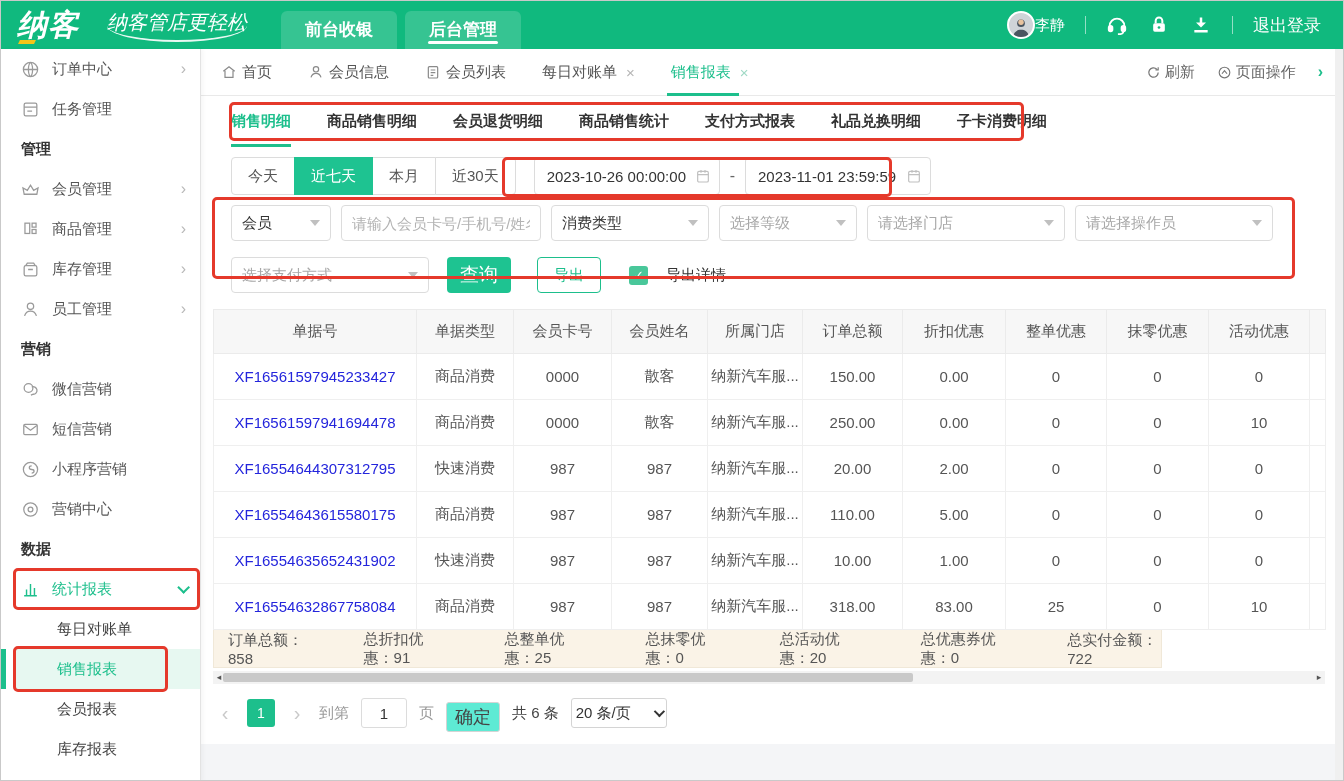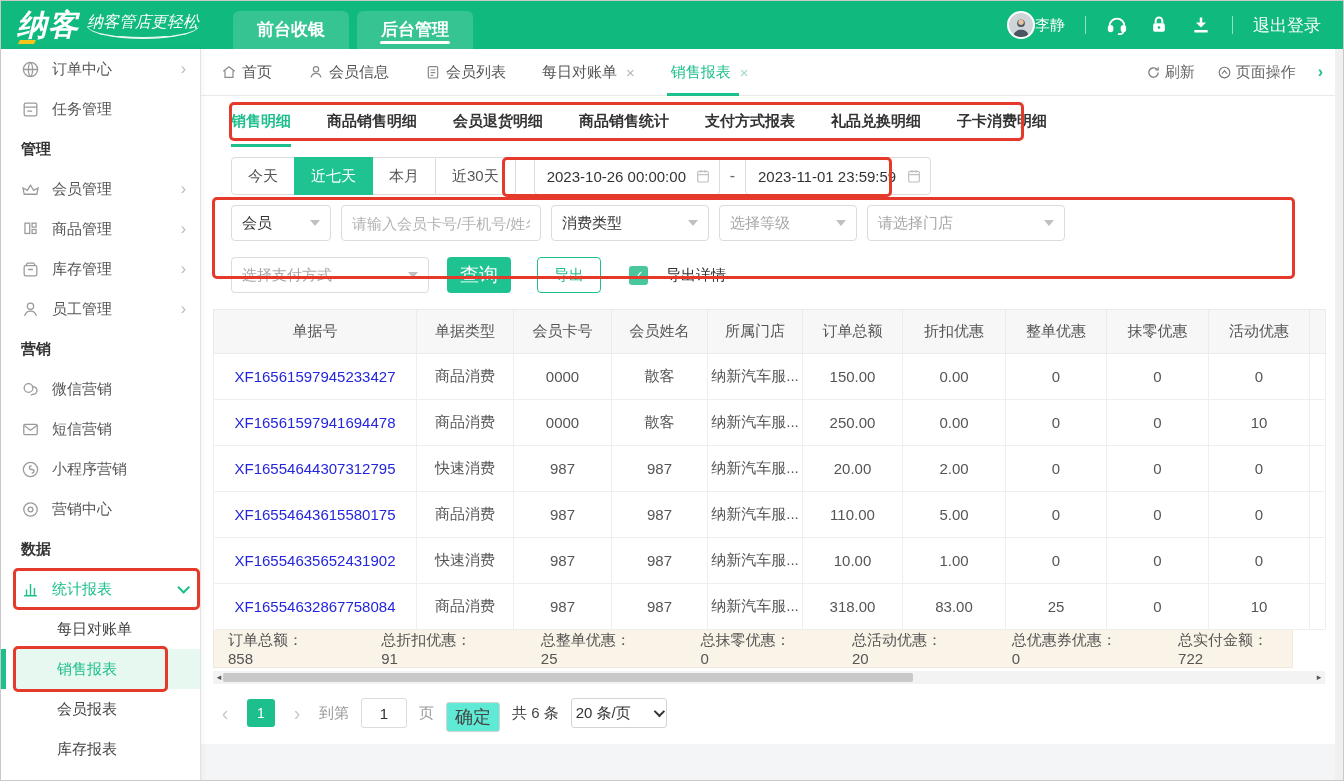--- a/index.html
+++ b/index.html
@@ -4,21 +4,21 @@
 <style>
   * { margin:0; padding:0; box-sizing:border-box; }
   html,body { background:#e9e9e9; }
   body { font-family:"Liberation Sans","DejaVu Sans",sans-serif; }
   .page { position:relative; width:1344px; height:781px; background:#fff; overflow:hidden; border:1px solid #c9c9c9; }
 
   
   .hdr { position:relative; height:48px; background:#10b97e; display:flex; align-items:center; padding:0 22px 0 16px; color:#fff; }
   .logo { font-size:30px; font-weight:900; font-style:italic; letter-spacing:1px; position:relative; }
   .logo::after { content:""; position:absolute; left:2px; bottom:2px; width:16px; height:4px; background:#f5c518; transform:skewX(-25deg); }
-  .tagline { margin-left:8px; font-size:16px; font-style:italic; padding-bottom:4px; border-bottom:2px solid rgba(255,255,255,.9); border-radius:0 0 100% 100%; }
+  .tagline { margin-left:28px; font-size:20px; font-style:italic; padding-bottom:4px; border-bottom:2px solid rgba(255,255,255,.9); border-radius:0 0 100% 100%; }
   .hnav { display:flex; align-items:flex-end; height:48px; margin-left:34px; gap:8px; }
   .htab { height:38px; line-height:38px; padding:0 24px; background:rgba(255,255,255,.16); border-radius:6px 6px 0 0; font-size:17px; font-weight:bold; position:relative; cursor:pointer; }
   .htab.active::after { content:""; position:absolute; left:20%; right:20%; bottom:5px; height:3px; background:#fff; border-radius:2px; }
   .hright { margin-left:auto; display:flex; align-items:center; gap:20px; }
   .avatar { width:28px; height:28px; border-radius:50%; background:#cfd4d8; border:2px solid #fff; overflow:hidden; display:flex; align-items:flex-end; justify-content:center; }
   .uname { font-size:15px; margin-left:-10px; }
   .hdiv { width:1px; height:18px; background:rgba(255,255,255,.55); }
   .hicon { width:22px; height:22px; display:inline-flex; align-items:center; justify-content:center; cursor:pointer; }
   .logout { font-size:17px; cursor:pointer; }
 
@@ -78,21 +78,21 @@
   .btn-export { width:64px; height:36px; background:#fff; color:#1dbf8c; border:1px solid #1dbf8c; border-radius:4px; font-size:15px; cursor:pointer; margin-left:16px; font-family:inherit; }
   .cbx { width:19px; height:19px; background:#49c79a; border-radius:3px; color:#fff; font-size:13px; line-height:19px; text-align:center; margin-left:18px; cursor:pointer; }
   .cbx-label { font-size:15px; color:#333; margin-left:8px; }
 
   
   .tablewrap { margin:16px 0 0 0; width:1112px; }
   table { border-collapse:collapse; table-layout:fixed; width:1112px; }
   th { background:#f7f7f7; border:1px solid #ebebeb; height:44px; font-size:15px; color:#555; font-weight:normal; }
   td { border:1px solid #efefef; height:46px; font-size:15px; color:#555; text-align:center; background:#fff; }
   td.link { color:#2425dc; cursor:pointer; }
-  .sumbar { width:1080px; background:#faf3e7; border:1px solid #f0e8d8; border-top:none; height:38px; display:flex; align-items:center; padding-left:14px; gap:54px; font-size:15px; color:#555; }
+  .sumbar { width:949px; background:#faf3e7; border:1px solid #f0e8d8; border-top:none; height:38px; display:flex; align-items:center; padding-left:14px; gap:54px; font-size:15px; color:#555; }
   .hscroll { width:1112px; height:13px; background:#f3f3f3; margin-top:3px; position:relative; display:flex; align-items:center; }
   .hs-arrow { width:12px; text-align:center; font-size:9px; color:#555; line-height:13px; }
   .hs-arrow.right { position:absolute; right:0; }
   .hs-thumb { position:absolute; left:10px; width:690px; height:9px; background:#c9c9c9; border-radius:2px; cursor:grab; }
 
   
   .pager { display:flex; align-items:center; margin:10px 0 0 2px; gap:12px; }
   .pg-nav { color:#c9c9c9; font-size:20px; width:20px; text-align:center; cursor:pointer; }
   .pg-num { width:28px; height:28px; background:#1dbf8c; color:#fff; border-radius:3px; text-align:center; line-height:28px; font-size:14px; cursor:pointer; }
   .pg-label { color:#9a9a9a; font-size:15px; }
@@ -352,20 +352,24 @@
               <span class="caret"></span>
           </div>
           <div class="fsel" style="width:138px">
             <span>选择等级</span>
               <span class="caret"></span>
           </div>
           <div class="fsel" style="width:198px">
             <span>请选择门店</span>
               <span class="caret"></span>
           </div>
+          <div class="fsel" style="width:198px">
+            <span>请选择操作员</span>
+              <span class="caret"></span>
+          </div>
         </div>
 
         <div class="frow">
           <div class="fsel" style="width:198px">
             <span>选择支付方式</span>
               <span class="caret"></span>
           </div>
           <button class="btn-query">查询</button>
           <button class="btn-export">导出</button>
           <div class="cbx">✓</div>

